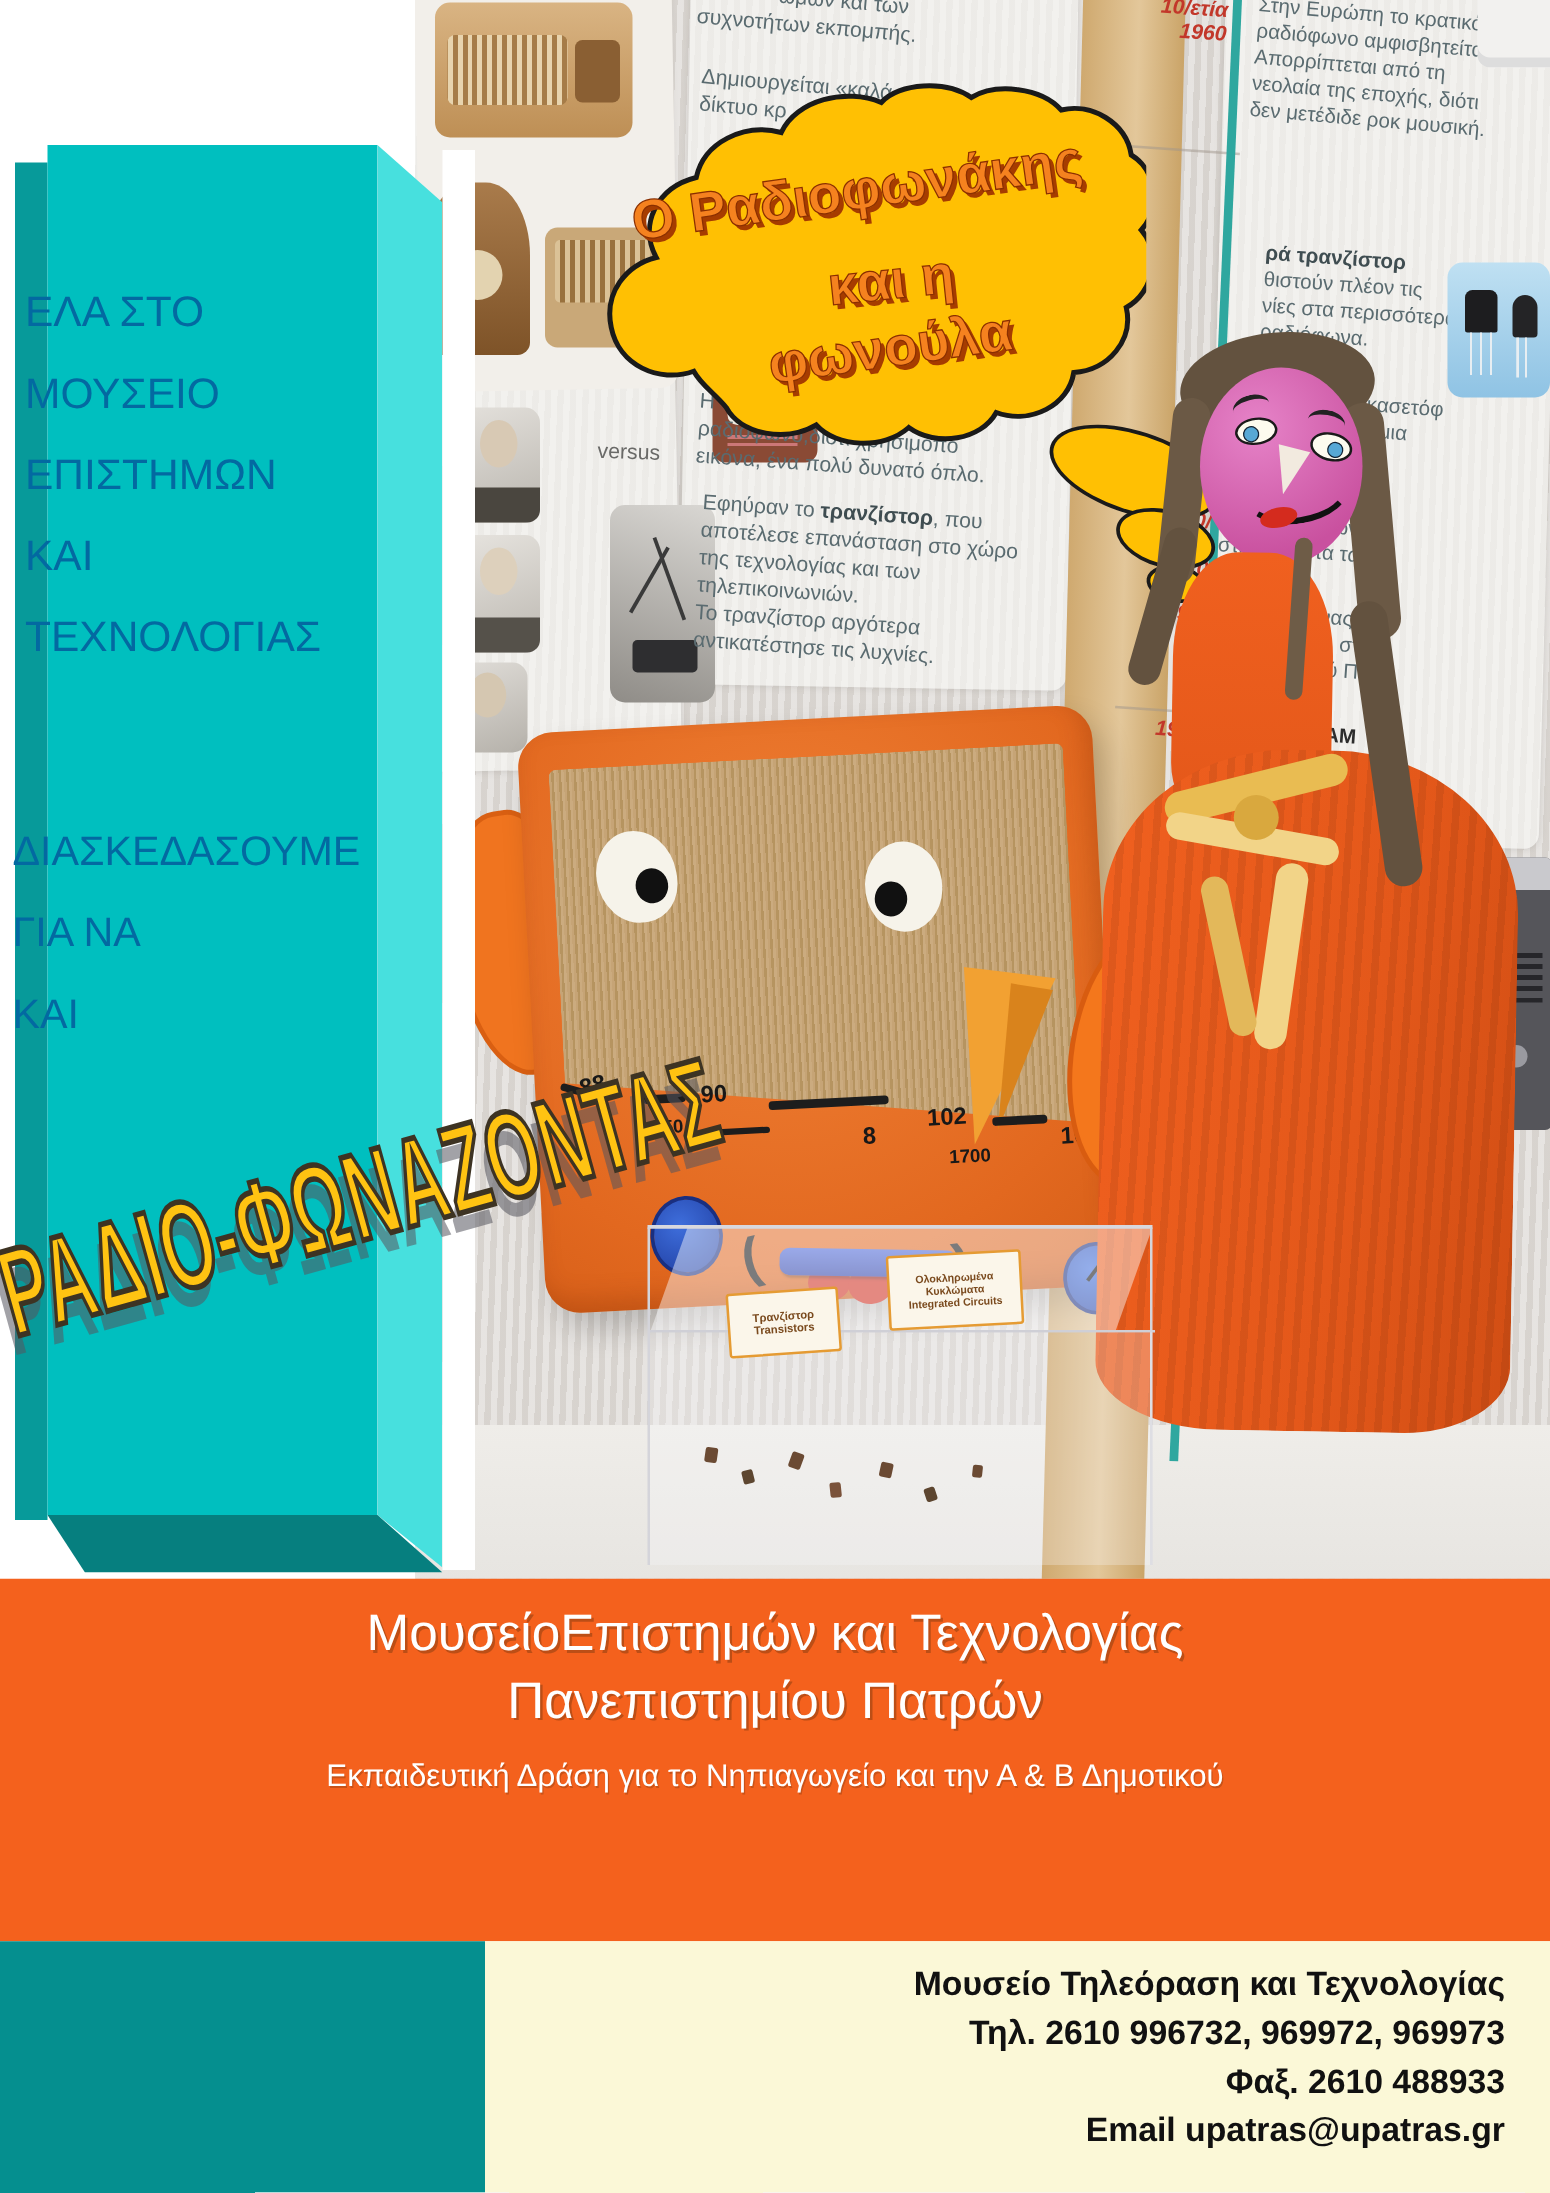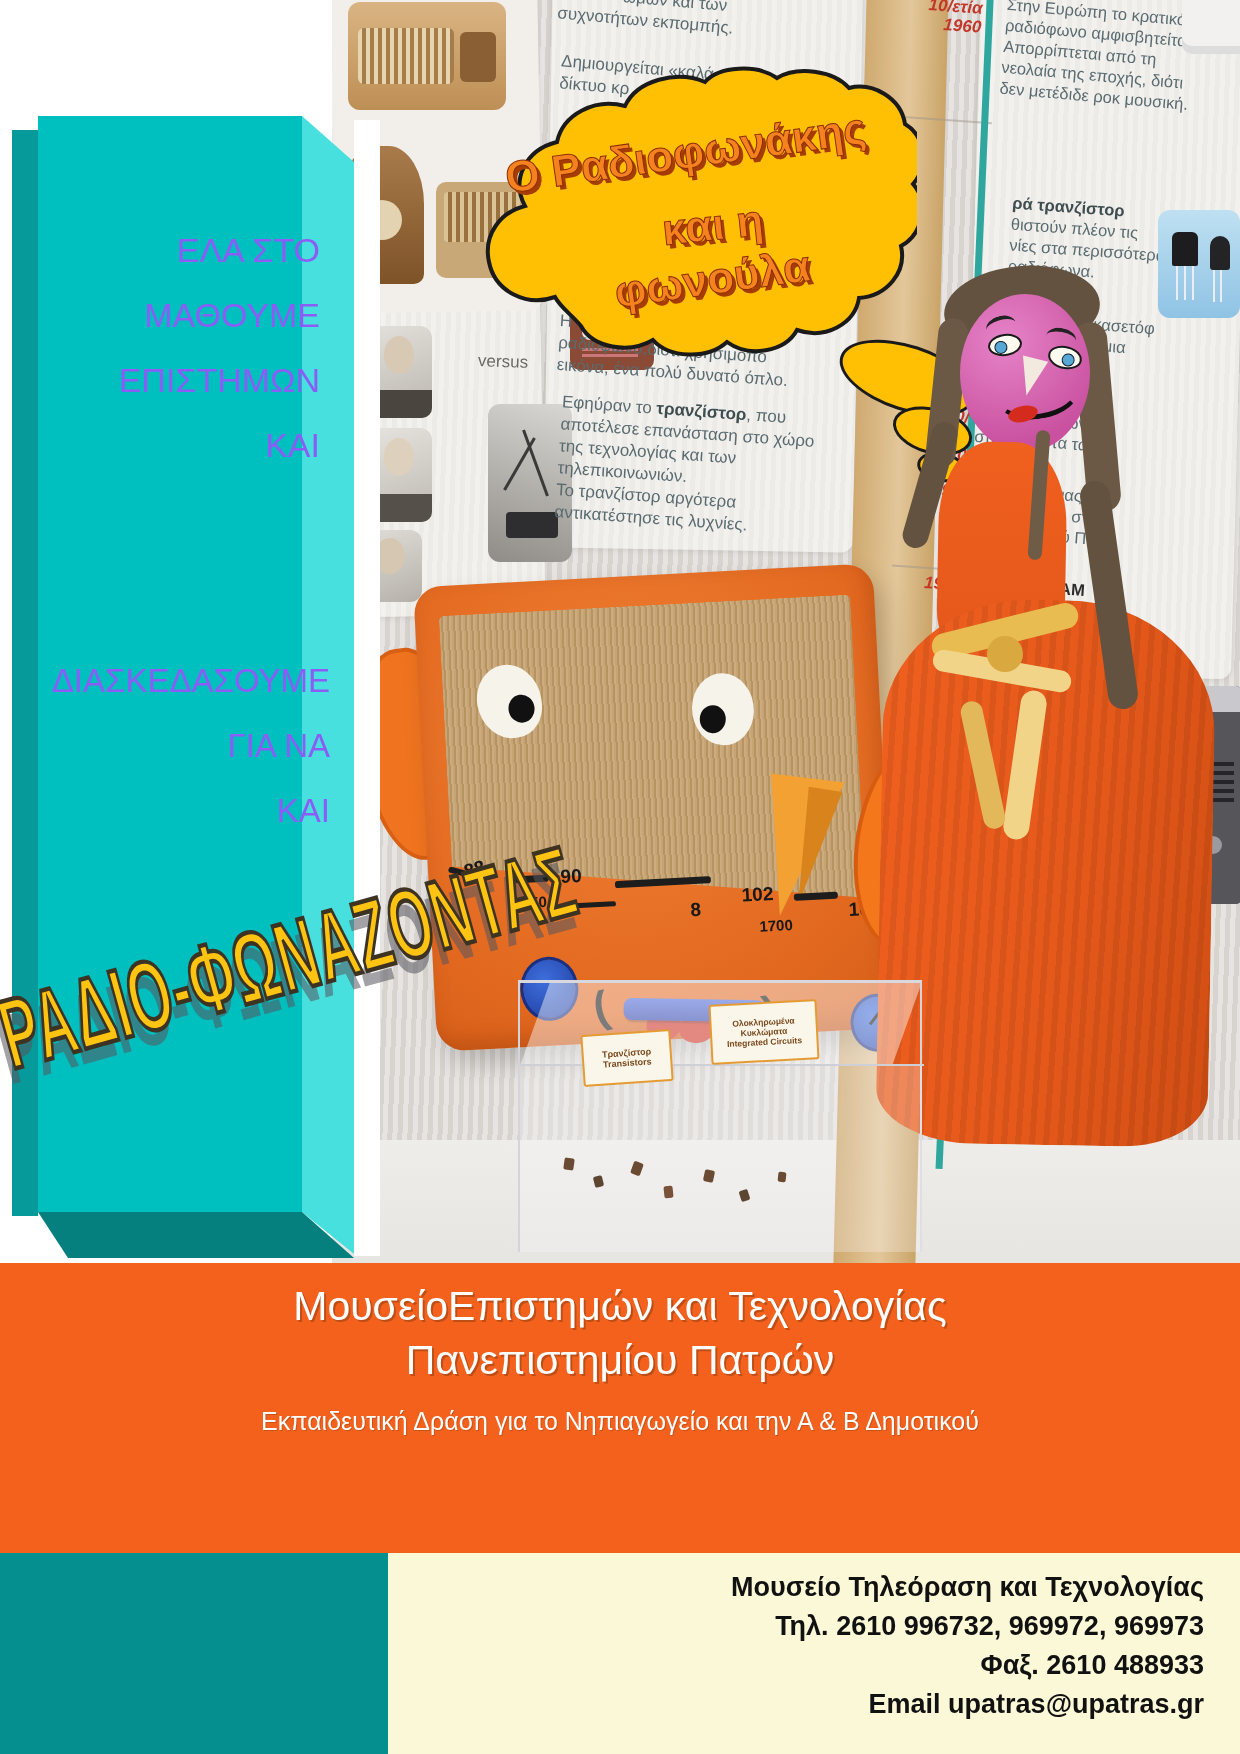--- a/index.html
+++ b/index.html
@@ -5,21 +5,21 @@
   html,body{margin:0;padding:0;background:#fff;}
   body{width:1240px;height:1754px;position:relative;overflow:hidden;
        font-family:"Liberation Sans",sans-serif;}
   .abs{position:absolute;}
   .txt{white-space:nowrap;}
   
   .box-side{background:var(--teal-dark,#079a9a);}
   .box-front{background:var(--teal,#00bfbf);}
   .box-bevel{background:var(--teal-light,#47e0de);}
   .box-corner{background:#067f7f;}
-  .panel-line{width:300px;text-align:right;font-size:34px;color:#8b5cf6;line-height:65px;}
+  .panel-line{width:300px;text-align:left;font-size:34px;color:#0369a1;line-height:65px;}
   
   .photo{left:332px;top:0;width:908px;height:1263px;overflow:hidden;
          background:#dcd8d4;}
   .stripes{inset:0;background:repeating-linear-gradient(92deg,rgba(255,255,255,.30) 0 5px,rgba(205,200,194,.30) 5px 10px);}
   .wallpanel{background:rgba(248,247,244,.66);border-radius:12px;box-shadow:0 0 6px rgba(120,115,108,.25);}
   .extext{font-size:17px;color:var(--exhibit-text,#5a6b70);line-height:22px;}
   .extext b{color:#3f4d51;}
   .tl-year{color:var(--timeline-red,#c2372a);font-weight:bold;font-style:italic;font-size:17px;line-height:19px;text-align:right;}
   .tl-text{font-size:16.5px;color:var(--exhibit-text,#5a6b70);line-height:21px;}
   .sep{background:rgba(160,150,140,.5);height:2px;}
@@ -292,23 +292,24 @@
   </div>
 
   <div class="abs box-side" style="left:12px;top:130px;width:26px;height:1086px;"></div>
   <div class="abs box-front" style="left:38px;top:116px;width:264px;height:1096px;"></div>
   <div class="abs box-bevel" style="left:302px;top:116px;width:52px;height:1138px;clip-path:polygon(0 0,52px 46px,52px 1138px,0 1096px);"></div>
   <div class="abs box-corner" style="left:38px;top:1206px;width:316px;height:60px;clip-path:polygon(0 6px,264px 6px,316px 52px,30px 52px);"></div>
   <div class="abs" style="left:354px;top:120px;width:26px;height:1136px;background:#fff;"></div>
 
   <div class="abs" style="left:20px;top:218px;">
     <div class="panel-line">ΕΛΑ ΣΤΟ</div>
-    <div class="panel-line">ΜΑΘΟΥΜΕ</div>
+    <div class="panel-line">ΜΟΥΣΕΙΟ</div>
     <div class="panel-line">ΕΠΙΣΤΗΜΩΝ</div>
     <div class="panel-line">ΚΑΙ</div>
+    <div class="panel-line">ΤΕΧΝΟΛΟΓΙΑΣ</div>
   </div>
   <div class="abs" style="left:10px;top:648px;">
     <div class="panel-line" style="width:320px;font-size:33px;">ΔΙΑΣΚΕΔΑΣΟΥΜΕ</div>
     <div class="panel-line" style="width:320px;font-size:33px;">ΓΙΑ ΝΑ</div>
     <div class="panel-line" style="width:320px;font-size:33px;">ΚΑΙ</div>
   </div>
 
   <div class="abs wordart">ΡΑΔΙΟ-ΦΩΝΑΖΟΝΤΑΣ</div>
 
   <div class="abs orange-band">

